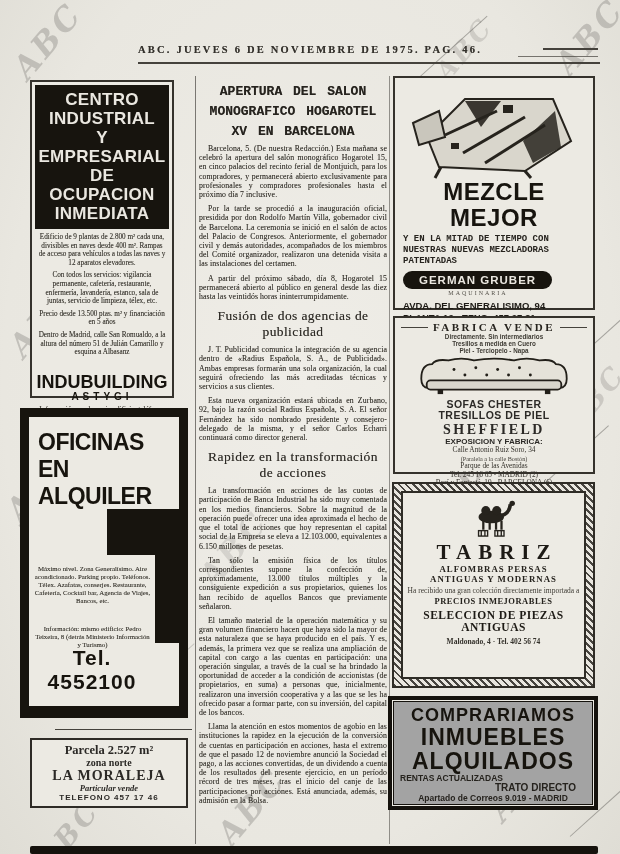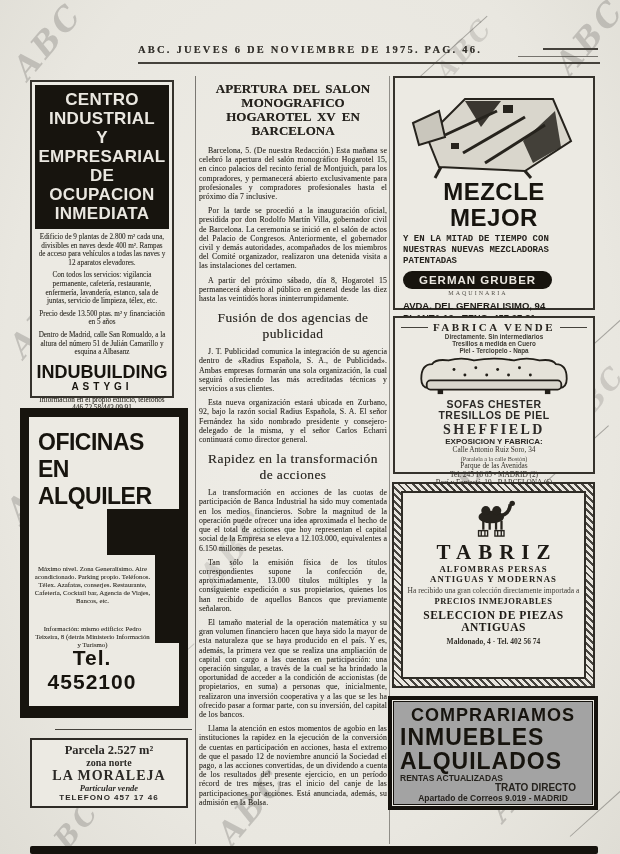--- a/index.html
+++ b/index.html
@@ -24,41 +24,41 @@
   }
   .rule{background:#45423c;}
   
   .vline{width:1px;background:rgba(62,59,54,0.65);}
   
   .ad-box{border:2px solid #35322c;background:#eceae3;box-sizing:border-box;}
   .indu{left:30px;top:80px;width:144px;height:318px;}
   .indu-black{margin:3px;background:#17140e;color:#eae7e0;text-align:center;padding:5px 0 6px;}
   .indu-black div{font-family:"Liberation Sans", sans-serif;font-weight:bold;font-size:17px;line-height:19px;letter-spacing:0.3px;}
   .indu p{margin:4px 6px;text-align:center;font-size:7.2px;line-height:8.6px;color:#3d3a33;text-shadow:0 0 0.5px rgba(50,48,42,0.5);}
-  .indu .brand{margin-top:6px;text-align:center;font-family:"Liberation Sans", sans-serif;font-weight:bold;font-size:18px;line-height:18px;color:#17140e;}
+  .indu .brand{margin-top:16px;text-align:center;font-family:"Liberation Sans", sans-serif;font-weight:bold;font-size:18px;line-height:18px;color:#17140e;}
   .indu .brand-sub{text-align:center;font-family:"Liberation Sans", sans-serif;font-weight:bold;font-size:10px;letter-spacing:4px;color:#17140e;}
   .oficinas{left:20px;top:408px;width:168px;height:310px;background:#17140e;}
   .oficinas-inner{position:absolute;left:9px;top:9px;right:9px;bottom:12px;background:#eceae3;}
   .ofi-headline{padding:12px 8px 0 9px;font-family:"Liberation Sans", sans-serif;font-weight:bold;font-size:23px;line-height:27px;color:#17140e;letter-spacing:-0.5px;}
   .ofi-blob{position:absolute;right:0;top:92px;width:72px;height:46px;background:#17140e;}
   .ofi-bar{position:absolute;right:0;top:138px;width:24px;height:88px;background:#17140e;}
   .ofi-body{position:absolute;left:5px;right:28px;text-align:center;font-size:6.8px;line-height:8px;color:#3d3a33;text-shadow:0 0 0.5px rgba(50,48,42,0.5);}
   .ofi-phone{position:absolute;left:0;right:24px;bottom:12px;text-align:center;font-family:"Liberation Sans", sans-serif;font-weight:bold;font-size:21px;color:#17140e;letter-spacing:1px;}
   .parcela{left:30px;top:738px;width:158px;height:70px;text-align:center;border:2px solid #2e2b26;}
   .parcela .l1{margin-top:4px;font-weight:bold;font-size:12.5px;line-height:13px;}
   .parcela .l2{font-weight:bold;font-size:10px;line-height:11px;}
   .parcela .l3{font-weight:bold;font-size:14px;line-height:15px;letter-spacing:1px;}
   .parcela .l4{font-style:italic;font-weight:bold;font-size:8.5px;line-height:10px;}
   .parcela .l5{font-family:"Liberation Sans", sans-serif;font-weight:bold;font-size:8px;letter-spacing:1px;line-height:10px;}
   .bottom-strip{left:30px;top:846px;width:568px;height:8px;background:#15120d;border-radius:2px;}
   
   .article{left:199px;top:80px;width:188px;height:762px;overflow:hidden;}
   .article h1{
-    margin:2px 0 8px;font-family:Liberation Serif, serif;font-weight:bold;
-    font-size:13px;line-height:14px;text-align:center;word-spacing:3px;color:#26231e;
+    margin:2px 0 2px;font-family:Liberation Mono, monospace;font-weight:bold;
+    font-size:13px;line-height:20px;text-align:center;word-spacing:3px;color:#26231e;
     text-shadow:0 0 0.5px rgba(40,38,34,0.6);
   }
   .article p{
     margin:0 0 5px;font-size:7.8px;line-height:9.2px;text-align:justify;text-indent:9px;
     color:#34312b;letter-spacing:0.1px;text-shadow:0 0 0.5px rgba(52,49,43,0.45);
   }
   .article h3{
     margin:7px 4px 6px;font-weight:normal;font-size:13.5px;line-height:15.5px;text-align:center;
     color:#2e2b26;letter-spacing:0.4px;text-shadow:0 0 0.5px rgba(46,43,38,0.5);
   }
@@ -83,21 +83,21 @@
     background:repeating-linear-gradient(45deg, rgba(43,40,35,0.85) 0 2px, rgba(233,230,223,0.95) 2px 5px);padding:7px;}
   .tabriz-inner{background:#edebe4;border:2px solid #2f2c26;height:100%;box-sizing:border-box;text-align:center;padding:4px 3px;}
   .tabriz .title{font-weight:bold;font-size:21px;line-height:23px;letter-spacing:7px;color:#1d1a15;text-indent:7px;}
   .tabriz .sub{font-weight:bold;font-size:8.8px;line-height:10px;letter-spacing:1px;color:#26231e;}
   .tabriz .body{margin-top:3px;font-size:7.5px;line-height:8.8px;color:#3d3a33;}
   .tabriz .prices{font-weight:bold;font-size:8.5px;line-height:10px;letter-spacing:0.5px;color:#26231e;}
   .tabriz .sel{margin-top:3px;font-weight:bold;font-size:11.5px;line-height:12.5px;letter-spacing:0.5px;color:#1d1a15;}
   .tabriz .addr{margin-top:3px;font-weight:bold;font-size:7.5px;color:#34312b;}
   .inmuebles{left:388px;top:696px;width:210px;height:114px;border:4px solid #15120d;box-shadow:inset 0 0 0 1px #eceae3, inset 0 0 0 2px #15120d;padding:5px 8px 4px;}
   .inmuebles .l1{text-align:center;font-family:"Liberation Sans", sans-serif;font-weight:bold;font-size:18px;line-height:20px;letter-spacing:1px;color:#17140e;}
-  .inmuebles .l2{font-family:"Liberation Sans", sans-serif;font-weight:bold;font-size:23px;line-height:24px;letter-spacing:1px;color:#17140e;}
+  .inmuebles .l2{text-align:center;font-family:"Liberation Sans", sans-serif;font-weight:bold;font-size:23px;line-height:24px;letter-spacing:1px;color:#17140e;}
   .inmuebles .n1{font-family:"Liberation Sans", sans-serif;font-weight:bold;font-size:8.5px;line-height:10px;color:#26231e;}
   .inmuebles .n2{text-align:right;padding-right:10px;font-family:"Liberation Sans", sans-serif;font-weight:bold;font-size:10px;line-height:10px;color:#26231e;}
   .inmuebles .ad{text-align:center;font-family:"Liberation Sans", sans-serif;font-weight:bold;font-size:8.5px;line-height:10px;color:#26231e;}
 </style>
 </head>
 <body>
 
 <div class="abs" style="inset:0;">
 
   <span class="wm" style="left:4px;top:22px;">ABC</span>

